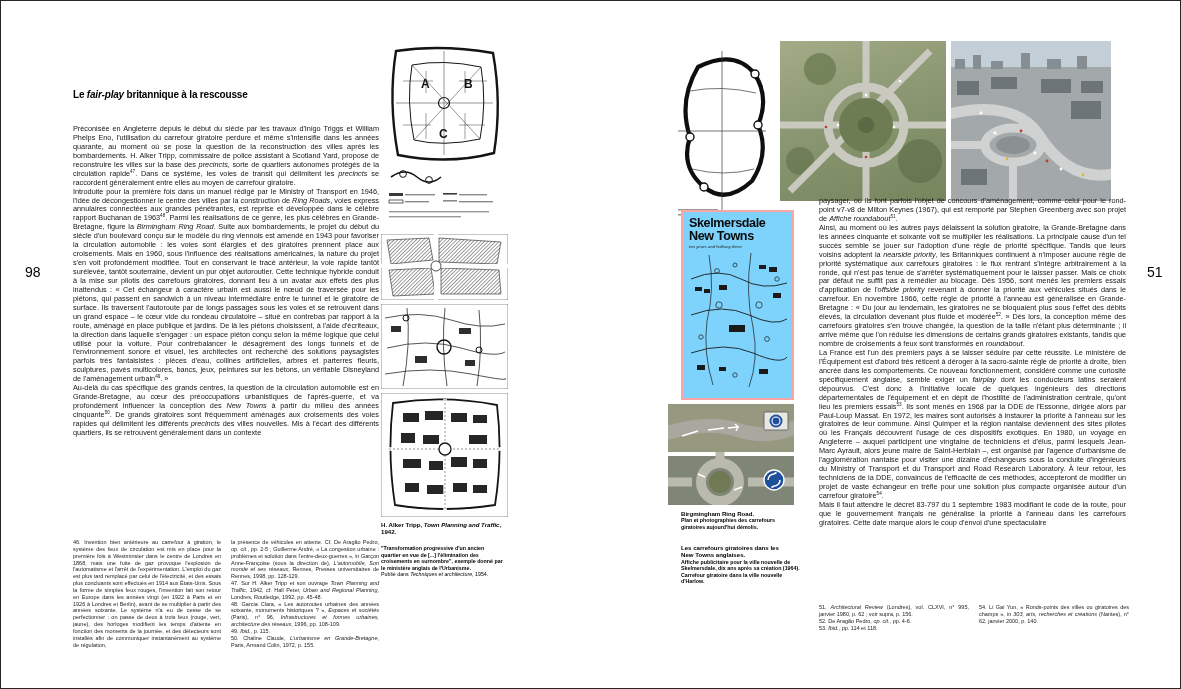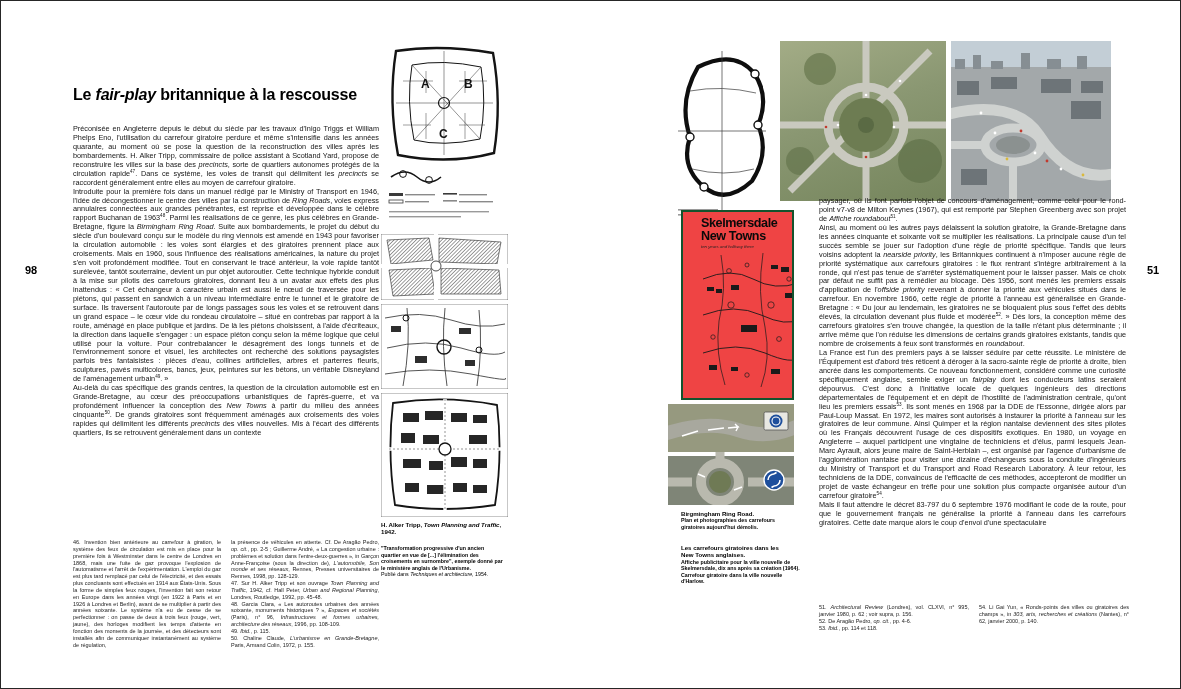--- a/index.html
+++ b/index.html
@@ -1,21 +1,21 @@
 <!DOCTYPE html>
 <html lang="fr"><head>
 <meta charset="utf-8">
 <style>
   html,body{margin:0;padding:0;background:#fff;}
   .spread{position:relative;width:1179px;height:687px;border:1px solid #262626;background:#fff;
           font-family:"Liberation Sans",sans-serif;color:#1c1c1c;overflow:hidden;}
-  .pageno{position:absolute;top:263px;font-weight:bold;font-size:11px;color:#000;}
+  .pageno{position:absolute;top:263px;font-weight:normal;font-size:14px;color:#000;}
   .pageno.left{left:24px;}
   .pageno.right{left:1146px;}
-  .heading{position:absolute;left:72px;top:86px;font-size:16px;font-weight:bold;line-height:15.6px;
+  .heading{position:absolute;left:72px;top:86px;font-size:10px;font-weight:bold;line-height:15.6px;
            color:#000;letter-spacing:-0.2px;}
   .bodytext{font-size:7.3px;line-height:8.93px;text-align:justify;color:#161616;}
   .bodytext p{margin:0;}
   sup{font-size:4.6px;line-height:0;vertical-align:super;}
   .body-left{position:absolute;left:72px;top:124px;width:306px;}
   .body-right{position:absolute;left:818px;top:196px;width:307px;}
   .fnote{position:absolute;font-size:5.5px;line-height:6.85px;text-align:justify;color:#232323;}
   .fnote p{margin:0;}
   .fn-l1{left:72px;top:538px;width:148px;}
   .fn-l2{left:230px;top:538px;width:148px;}
@@ -31,21 +31,21 @@
   .cap-newtowns{left:680px;top:543px;width:124px;}
   .fig{position:absolute;overflow:hidden;}
   .fig svg{display:block;}
   .fig-map1{left:380px;top:40px;width:127px;height:188px;}
   .fig-map2{left:380px;top:233px;width:127px;height:66px;}
   .fig-map3{left:380px;top:303px;width:127px;height:85px;}
   .fig-map4{left:380px;top:392px;width:127px;height:124px;}
   .fig-plan{left:667px;top:40px;width:107px;height:186px;}
   .fig-aerial1{left:779px;top:40px;width:166px;height:160px;background:linear-gradient(160deg,#a3ac86 0%,#8a9772 45%,#75855c 100%);}
   .fig-aerial2{left:950px;top:40px;width:160px;height:160px;background:#a3a8aa;}
-  .fig-poster{left:680px;top:209px;width:113px;height:190px;background:#ef4444;border:2px solid #14532d;box-sizing:border-box;padding:5px 6px 0 18px;}
+  .fig-poster{left:680px;top:209px;width:113px;height:190px;background:#7dd3fc;border:2px solid #fca5a5;box-sizing:border-box;padding:5px 6px 0 6px;}
   .poster-title{font-size:12.6px;font-weight:bold;line-height:12.8px;letter-spacing:-0.4px;color:#0a0a0a;}
   .poster-sub{font-size:4.3px;font-style:italic;color:#222;margin-top:1px;}
   .fig-harlow{left:667px;top:403px;width:126px;height:101px;}
 </style>
 </head>
 <body>
 
 <div class="spread">
 
   <div class="pageno left">98</div>
@@ -309,21 +309,21 @@
     <div class="cap-b">Les carrefours giratoires dans les</div>
     <div class="cap-b">New Towns anglaises.</div>
     <div class="cap-s">Affiche publicitaire pour la ville nouvelle de Skelmersdale, dix ans après sa création (1964).</div>
     <div class="cap-s">Carrefour giratoire dans la ville nouvelle d'Harlow.</div>
   </div>
 
   <div class="bodytext body-right">
     <p>paysager, où ils font parfois l'objet de concours d'aménagement, comme celui pour le rond-point v7-v8 de Milton Keynes (1967), qui est remporté par Stephen Greenberg avec son projet de <i>Affiche roundabout</i><sup>51</sup>.</p>
     <p>Ainsi, au moment où les autres pays délaissent la solution giratoire, la Grande-Bretagne dans les années cinquante et soixante voit se multiplier les réalisations. La principale cause d'un tel succès semble se jouer sur l'adoption d'une règle de priorité spécifique. Tandis que leurs voisins adoptent la <i>nearside priority</i>, les Britanniques continuent à n'imposer aucune règle de priorité systématique aux carrefours giratoires : le flux rentrant s'intègre arbitrairement à la ronde, qui n'est pas tenue de s'arrêter systématiquement pour le laisser passer. Mais ce choix par défaut ne suffit pas à remédier au blocage. Dès 1956, sont menés les premiers essais d'application de l'<i>offside priority</i> revenant à donner la priorité aux véhicules situés dans le carrefour. En novembre 1966, cette règle de priorité à l'anneau est généralisée en Grande-Bretagne : « Du jour au lendemain, les giratoires ne se bloquaient plus sous l'effet des débits élevés, la circulation devenant plus fluide et modérée<sup>52</sup>. » Dès lors, la conception même des carrefours giratoires s'en trouve changée, la question de la taille n'étant plus déterminante ; il arrive même que l'on réduise les dimensions de certains grands giratoires existants, tandis que nombre de croisements à feux sont transformés en <i>roundabout</i>.</p>
     <p>La France est l'un des premiers pays à se laisser séduire par cette réussite. Le ministère de l'Équipement est d'abord très réticent à déroger à la sacro-sainte règle de priorité à droite, bien ancrée dans les comportements. Ce nouveau fonctionnement, considéré comme une curiosité spécifiquement anglaise, semble exiger un <i>fairplay</i> dont les conducteurs latins seraient dépourvus. C'est donc à l'initiative locale de quelques ingénieurs des directions départementales de l'équipement et en dépit de l'hostilité de l'administration centrale, qu'ont lieu les premiers essais<sup>53</sup>. Ils sont menés en 1968 par la DDE de l'Essonne, dirigée alors par Paul-Loup Massat. En 1972, les maires sont autorisés à instaurer la priorité à l'anneau sur les giratoires de leur commune. Ainsi Quimper et la région nantaise deviennent des sites pilotes où les Français découvrent l'usage de ces dispositifs exotiques. En 1980, un voyage en Angleterre – auquel participent une vingtaine de techniciens et d'élus, parmi lesquels Jean-Marc Ayrault, alors jeune maire de Saint-Herblain –, est organisé par l'agence d'urbanisme de l'agglomération nantaise pour visiter une dizaine d'échangeurs sous la conduite d'ingénieurs du Ministry of Transport et du Transport and Road Research Laboratory. À leur retour, les techniciens de la DDE, convaincus de l'efficacité de ces méthodes, accepteront de modifier un projet de vaste échangeur en trèfle pour une solution plus compacte organisée autour d'un carrefour giratoire<sup>54</sup>.</p>
-    <p>Mais il faut attendre le décret 83-797 du 6 septembre 1976 modifiant le code de la route, pour que le gouvernement français ne généralise la priorité à l'anneau dans les carrefours giratoires. Cette date marque alors le coup d'envoi d'une spectaculaire</p>
+    <p>Mais il faut attendre le décret 83-797 du 1 septembre 1983 modifiant le code de la route, pour que le gouvernement français ne généralise la priorité à l'anneau dans les carrefours giratoires. Cette date marque alors le coup d'envoi d'une spectaculaire</p>
   </div>
 
   <div class="fnote fn-r1">
     <p>51. <i>Architectural Review</i> (Londres), vol. CLXVI, n° 995, janvier 1980, p. 62 ; voir supra, p. 156.</p>
     <p>52. De Aragão Pedro, <i>op. cit.</i>, pp. 4-6.</p>
     <p>53. <i>Ibid.</i>, pp. 114 et 118.</p>
   </div>
   <div class="fnote fn-r2">
     <p>54. Li Gai Yun, « Ronds-points des villes ou giratoires des champs », in <i>303, arts, recherches et créations</i> (Nantes), n° 62, janvier 2000, p. 140.</p>
   </div>

